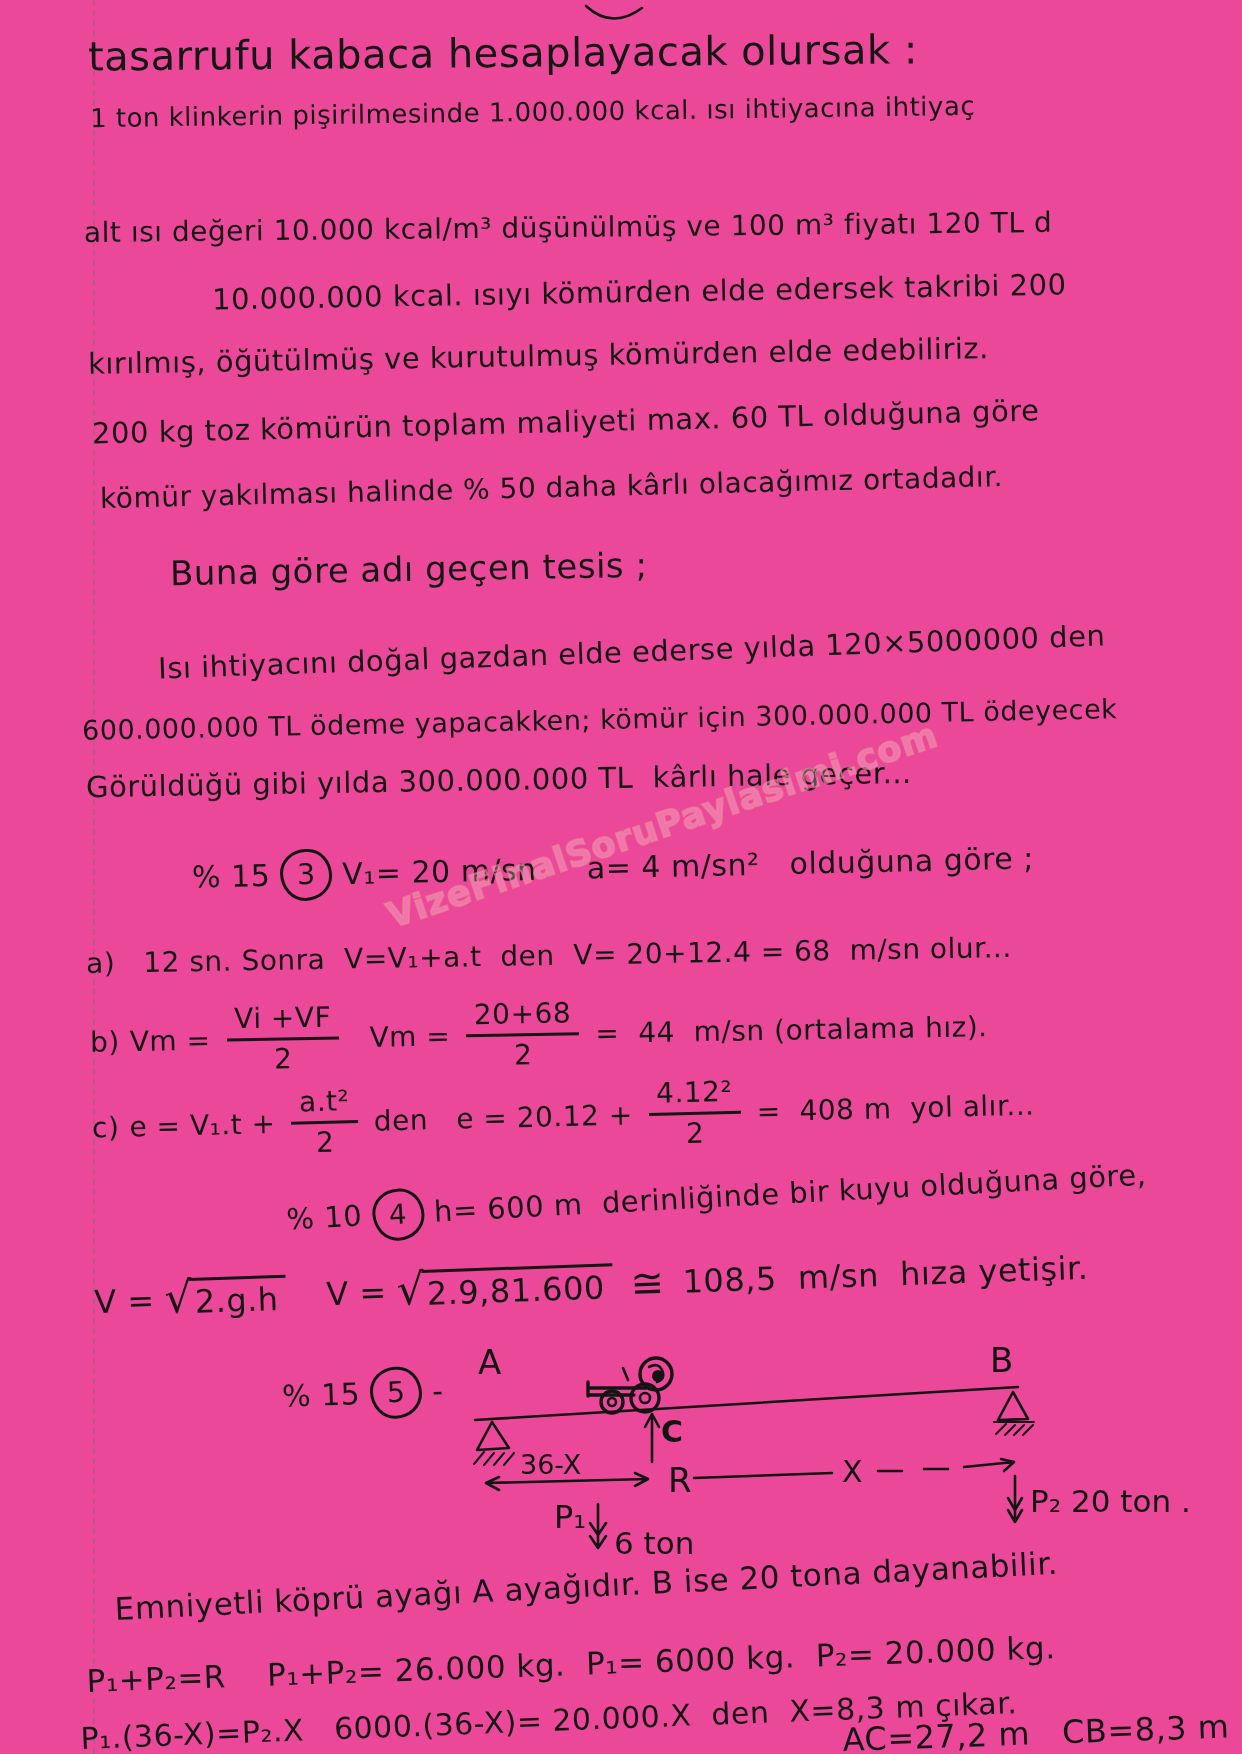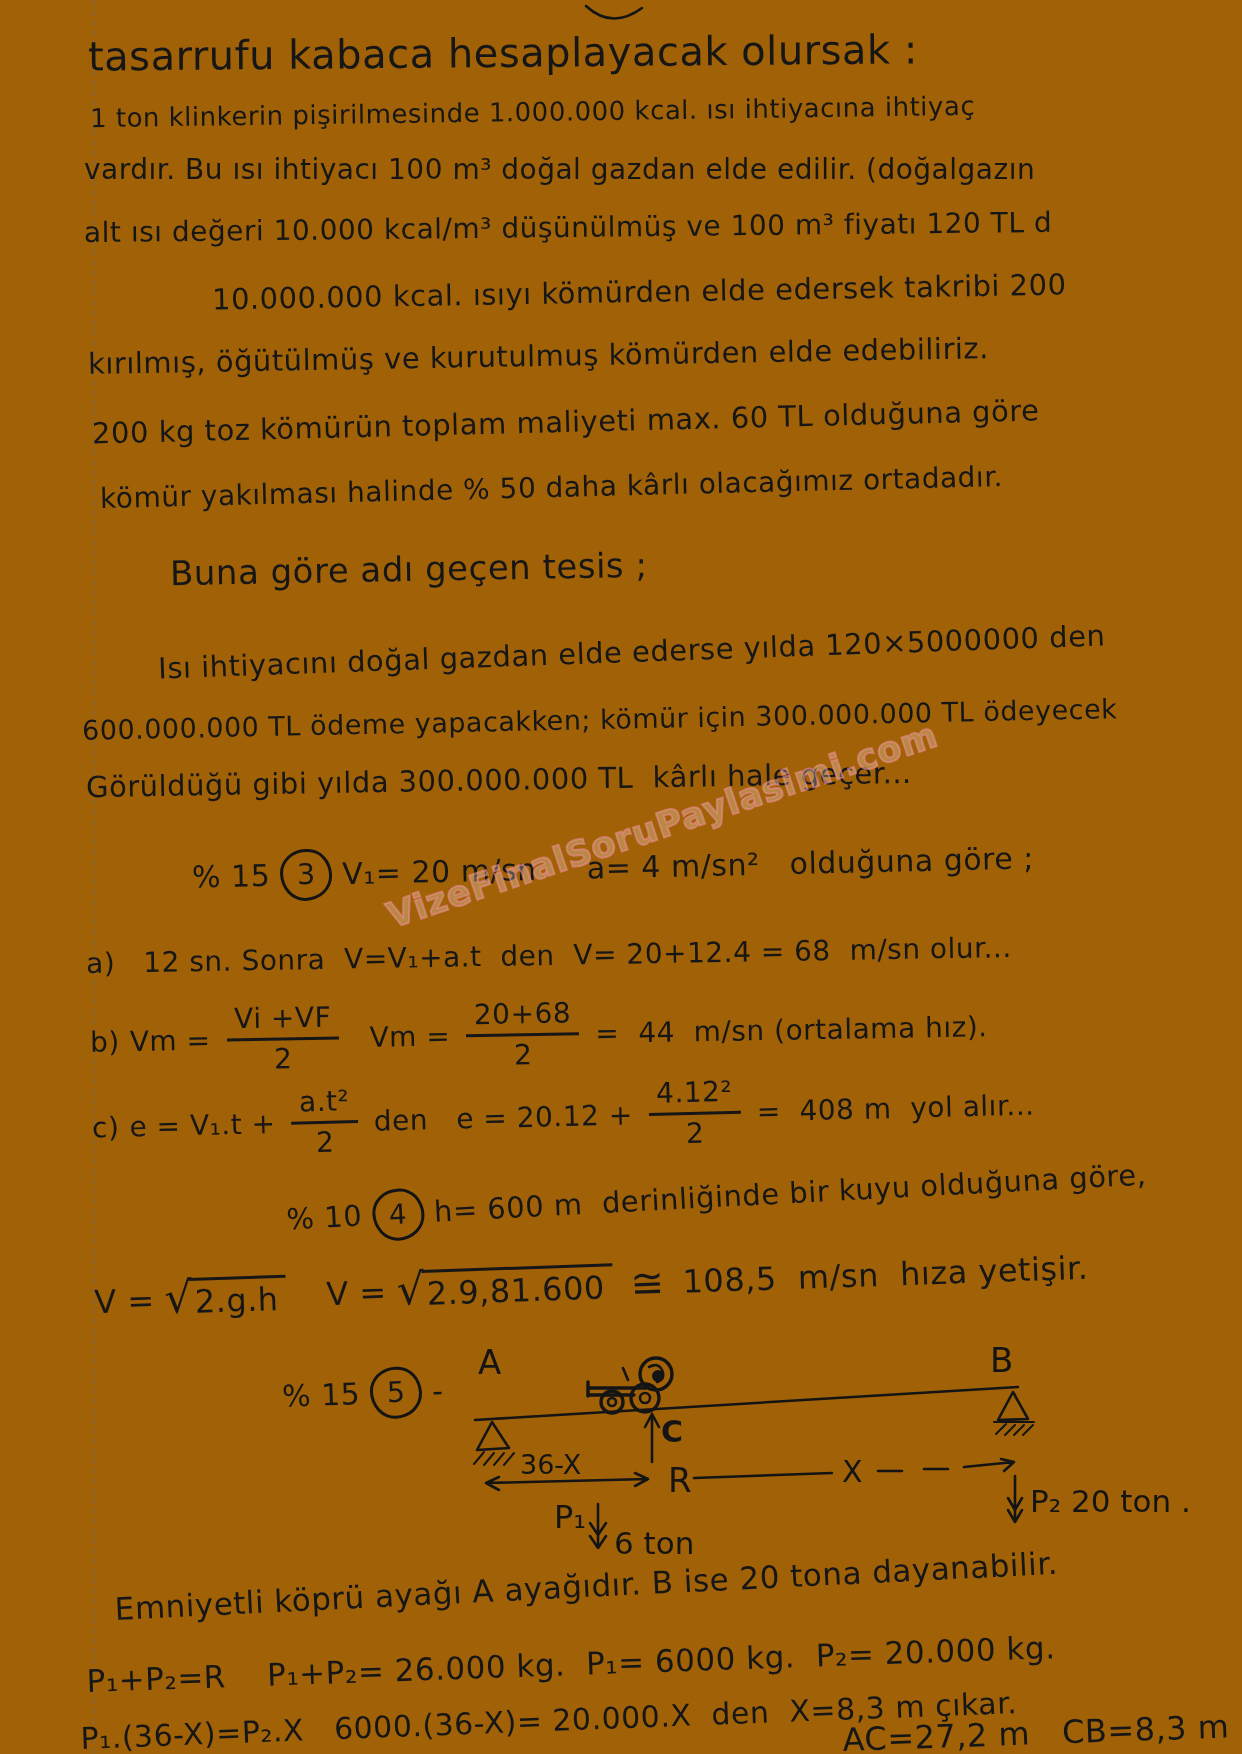--- a/index.html
+++ b/index.html
@@ -1,17 +1,17 @@
 <!DOCTYPE html>
 <html><head>
 <meta charset="utf-8">
 <style>
   html,body { margin:0; padding:0; background:#e8e8e8; }
   #page {
-    position:relative; width:1242px; height:1754px; background:#a16207;
+    position:relative; width:1242px; height:1754px; background:#ec4899;
     overflow:hidden; font-family:"DejaVu Sans", sans-serif; color:#161616;
   }
   .line {
     position:absolute; white-space:pre; letter-spacing:.5px; line-height:1.15;
   }
   .eqrow { display:flex; align-items:center; gap:10px; }
   .eqrow > span { white-space:pre; }
   .frac { display:inline-flex; flex-direction:column; align-items:center; margin:0 6px; }
   .frac .num { border-bottom:3px solid #161616; padding:0 8px 3px 8px; }
   .frac .den { padding-top:3px; }
@@ -47,21 +47,20 @@
 <div id="page">
 
   <div class="margin-rule"></div>
 
   <svg style="position:absolute;left:580px;top:0;" width="70" height="34" viewBox="0 0 70 34">
     <path class="stroke" d="M6 6 Q 32 30 62 8"></path>
   </svg>
 
   <div class="line" style="left:88px;  top:30px;  font-size:40px; transform:rotate(-0.5deg);">tasarrufu kabaca hesaplayacak olursak :</div>
   <div class="line" style="left:90px;  top:98px;  font-size:26px; transform:rotate(-0.8deg);">1 ton klinkerin pişirilmesinde 1.000.000 kcal. ısı ihtiyacına ihtiyaç</div>
-  <div class="line" style="left:84px;  top:154px; font-size:28px;">vardır. Bu ısı ihtiyacı 100 m³ doğal gazdan elde edilir. (doğalgazın</div>
   <div class="line" style="left:84px;  top:212px; font-size:28px; transform:rotate(-0.6deg);">alt ısı değeri 10.000 kcal/m³ düşünülmüş ve 100 m³ fiyatı 120 TL d</div>
   <div class="line" style="left:212px; top:276px; font-size:29px; transform:rotate(-1deg);">10.000.000 kcal. ısıyı kömürden elde edersek takribi 200</div>
   <div class="line" style="left:88px;  top:340px; font-size:29px; transform:rotate(-1deg);">kırılmış, öğütülmüş ve kurutulmuş kömürden elde edebiliriz.</div>
   <div class="line" style="left:92px;  top:406px; font-size:29px; transform:rotate(-1.4deg);">200 kg toz kömürün toplam maliyeti max. 60 TL olduğuna göre</div>
   <div class="line" style="left:100px; top:472px; font-size:28px; transform:rotate(-1.4deg);">kömür yakılması halinde % 50 daha kârlı olacağımız ortadadır.</div>
   <div class="line" style="left:170px; top:550px; font-size:34px; transform:rotate(-1deg);">Buna göre adı geçen tesis ;</div>
   <div class="line" style="left:158px; top:636px; font-size:29px; transform:rotate(-2deg);">Isı ihtiyacını doğal gazdan elde ederse yılda 120×5000000 den</div>
   <div class="line" style="left:82px;  top:704px; font-size:27px; transform:rotate(-1.2deg);">600.000.000 TL ödeme yapacakken; kömür için 300.000.000 TL ödeyecek</div>
   <div class="line" style="left:86px;  top:764px; font-size:29px; transform:rotate(-1deg);">Görüldüğü gibi yılda 300.000.000 TL  kârlı hale geçer...</div>
 

